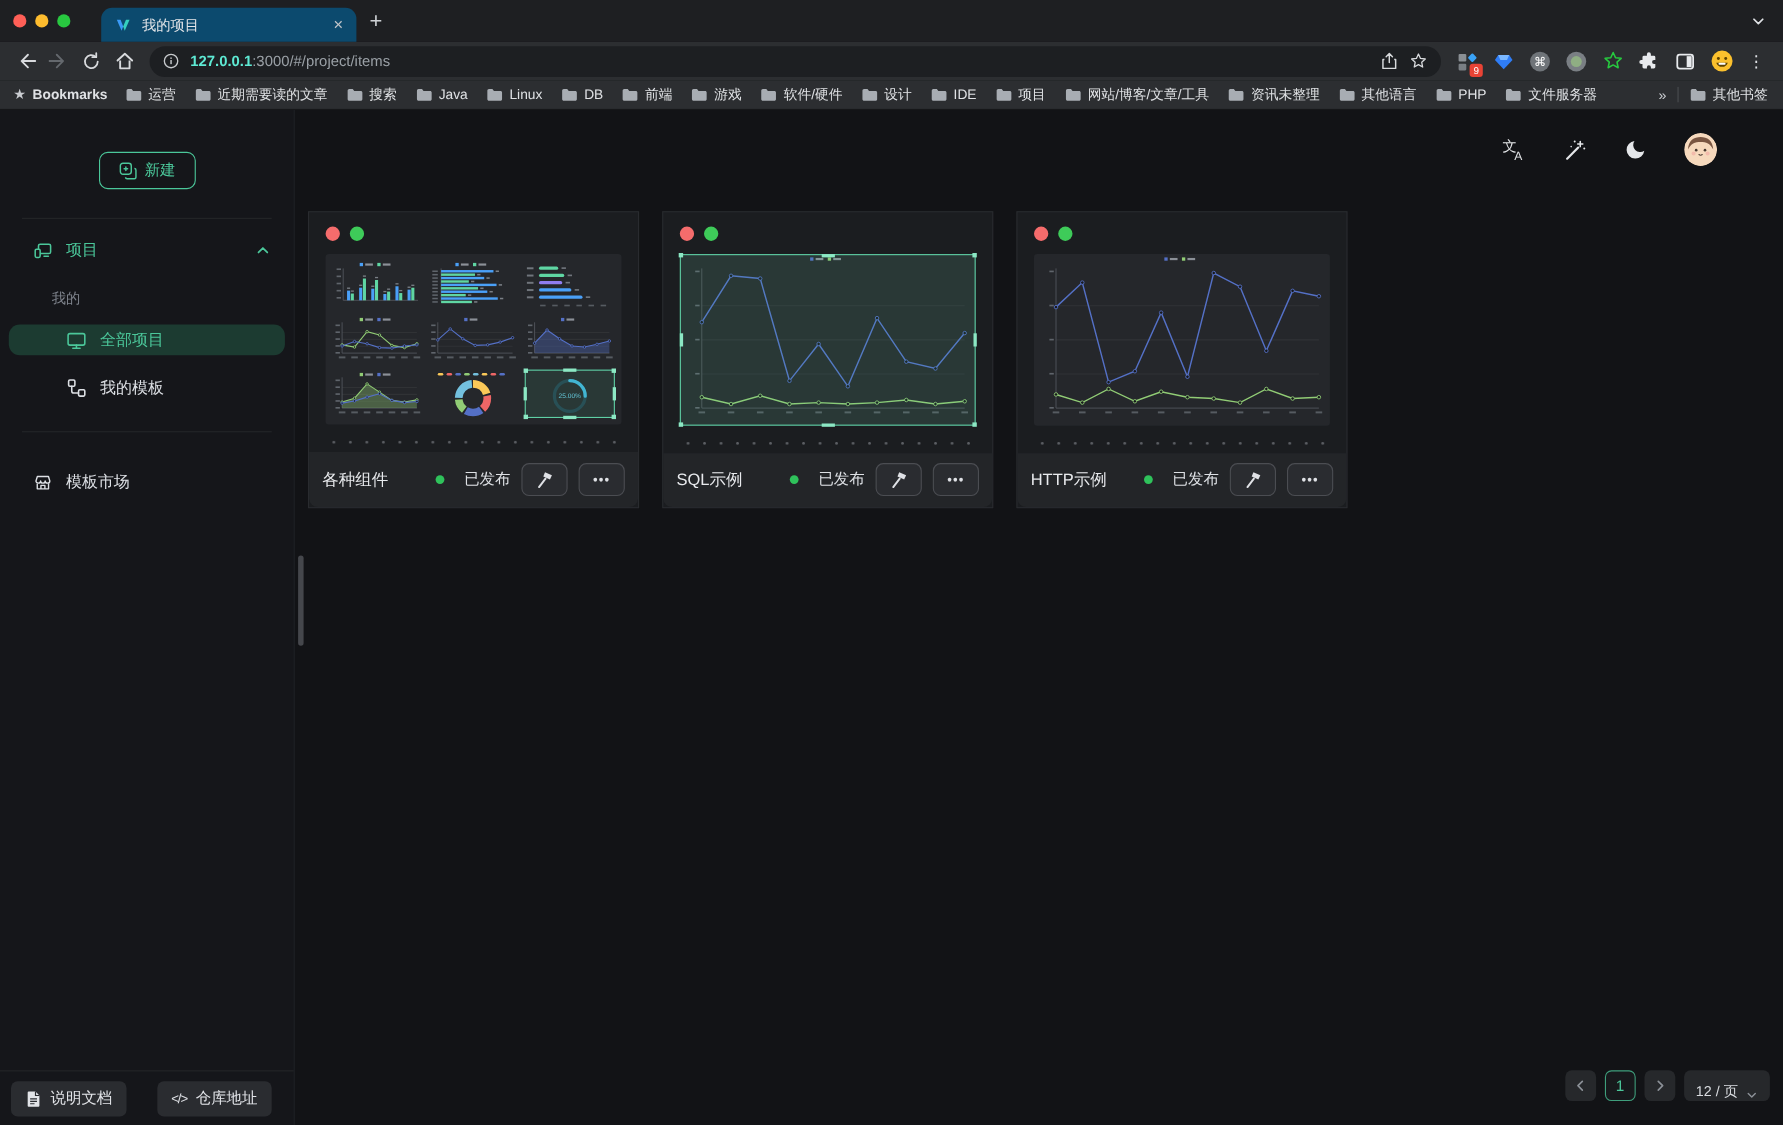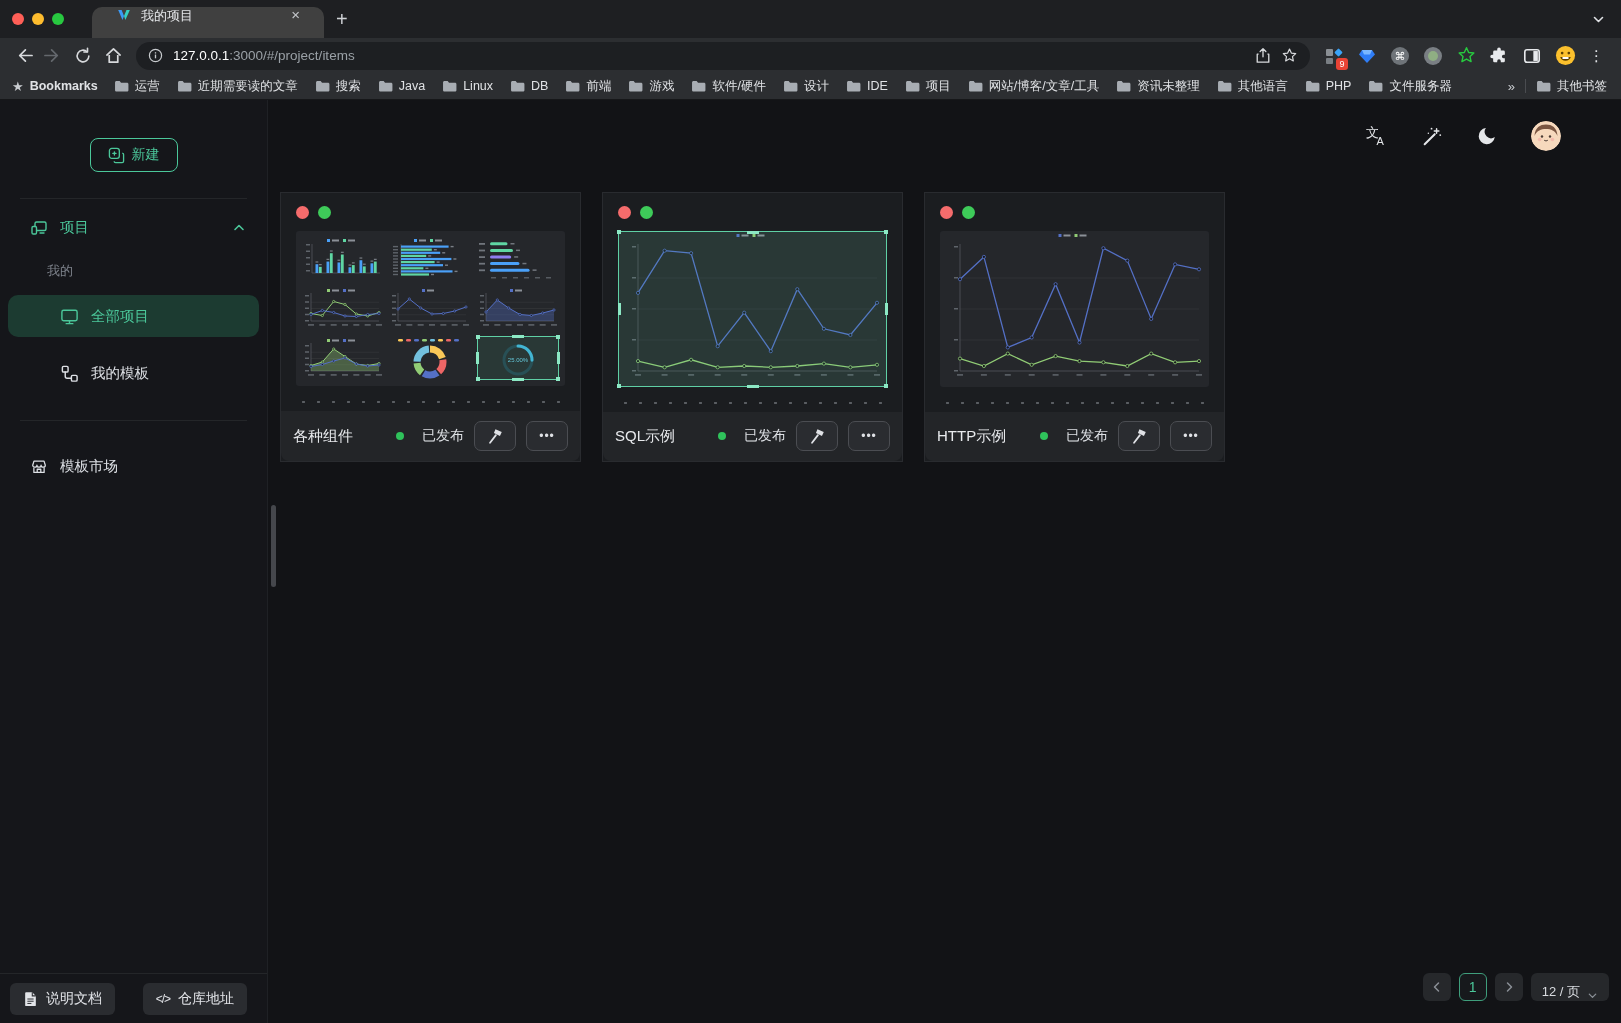--- a/index.html
+++ b/index.html
@@ -5,33 +5,33 @@
   html,body{margin:0;padding:0;width:1621px;height:1023px;overflow:hidden;background:#121316;
     font-family:"Liberation Sans","DejaVu Sans",sans-serif;-webkit-font-smoothing:antialiased;}
   *{box-sizing:border-box}
   svg{display:block}
 
   
   .tabstrip{height:38px;background:#1e1f22;display:flex;align-items:center;position:relative}
   .traffic{display:flex;gap:8px;padding:0 14px 0 12px}
   .tl{width:12px;height:12px;border-radius:50%}
   .tl.r{background:#ff5f57}.tl.y{background:#febc2e}.tl.g{background:#28c840}
-  .tab{margin-left:14px;width:232px;height:31px;align-self:flex-end;background:#404040;
-    border-radius:10px 10px 0 0;display:flex;align-items:flex-start;padding:0 24px;gap:9px}
+  .tab{margin-left:14px;width:232px;height:31px;align-self:flex-end;background:#0c4a6e;
+    border-radius:10px 10px 0 0;display:flex;align-items:center;padding:0 12px;gap:9px}
   .tab-title{flex:1;font-size:13px;color:#e4e6e9;white-space:nowrap;overflow:hidden}
   .tab-close{color:#c3c6ca;font-size:15px;line-height:1;cursor:default}
   .newtab{margin-left:12px;color:#cfd2d6;font-size:20px;line-height:1}
   .tabsearch{margin-left:auto;margin-right:16px;color:#dfe1e5}
 
   .toolbar{height:35px;background:#2c2e31;display:flex;align-items:center;padding:0 8px}
   .nav-ic{width:30px;height:30px;display:flex;align-items:center;justify-content:center}
   .omnibox{flex:1;height:28px;border-radius:14px;background:#1d1f22;display:flex;align-items:center;
     padding:0 12px;margin:0 8px;gap:10px}
   .url{font-size:13.5px;color:#9aa0a6;white-space:nowrap}
-  .url b{color:#ffffff;font-weight:400}
+  .url b{color:#5eead4;font-weight:700}
   .omni-spacer{flex:1}
   .ext-row{display:flex;align-items:center;gap:9px;padding:0 4px}
   .ext{width:24px;height:24px;display:flex;align-items:center;justify-content:center;position:relative}
   .badge{position:absolute;right:-2px;bottom:-2px;background:#e94335;color:#fff;font-size:9px;
     min-width:12px;height:12px;border-radius:3px;display:flex;align-items:center;justify-content:center;padding:0 2px}
   .menu-dots{color:#dfe1e5;font-size:15px;letter-spacing:1px;padding:0 8px}
 
   .bookmarks{height:27px;background:#2c2e31;display:flex;align-items:center;padding:0 12px;
     font-size:12.5px;color:#e0e2e5;border-bottom:1px solid #161719}
   .bm-star{color:#c9ccd0;font-size:13px;margin-right:6px}
@@ -45,21 +45,21 @@
   
   .app{display:flex;height:923px;background:#121316}
   .sidebar{width:268px;background:#15161a;border-right:1px solid #1f2125;position:relative;flex:none}
   .new-btn{margin:38px auto 0;width:88px;height:34px;display:flex;align-items:center;justify-content:center;
     gap:7px;background:transparent;border:1px solid var(--accent);color:var(--accent);border-radius:8px;
     font-size:14px;cursor:pointer}
   .sdiv{margin:26px 20px 0;border-top:1px solid #242629}
   .group-row{margin:19px 22px 0 30px;display:flex;align-items:center;gap:12px;color:var(--accent);font-size:14.5px}
   .group-chev{margin-left:auto}
   .sub-label{margin:25px 0 0 47px;color:#7e838c;font-size:13px}
-  .side-item{margin:15px 8px 0;height:42px;border-radius:10px;display:flex;align-items:center;gap:12px;
+  .side-item{margin:15px 8px 0;height:28px;border-radius:10px;display:flex;align-items:center;gap:12px;
     padding-left:52px;font-size:14.5px;color:#dde0e5;cursor:pointer}
   .side-item.selected{background:#1c3b31;color:var(--accent)}
   .market-row{margin:36px 22px 0 30px;display:flex;align-items:center;gap:12px;color:#dde0e5;font-size:14.5px;cursor:pointer}
   .side-footer{position:absolute;left:0;right:0;bottom:0;height:50px;border-top:1px solid #242629;
     display:flex;align-items:center;justify-content:space-between;padding:0 20px 0 10px}
   .sbtn{height:32px;background:#2a2c30;border:none;border-radius:6px;color:#e2e4e8;font-size:14px;
     display:flex;align-items:center;gap:8px;padding:0 13px;cursor:pointer}
   .code-glyph{font-size:12px;color:#e2e4e8;letter-spacing:-1px}
 
   .main{flex:1;position:relative}

